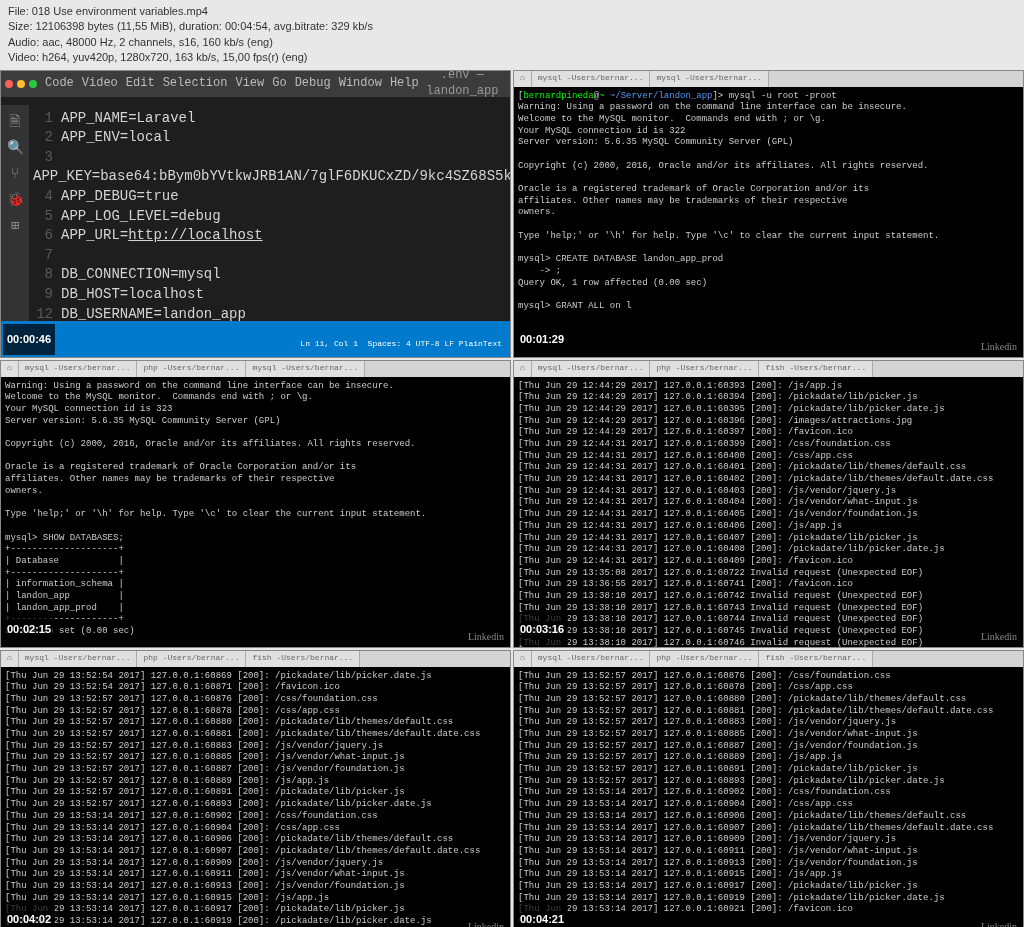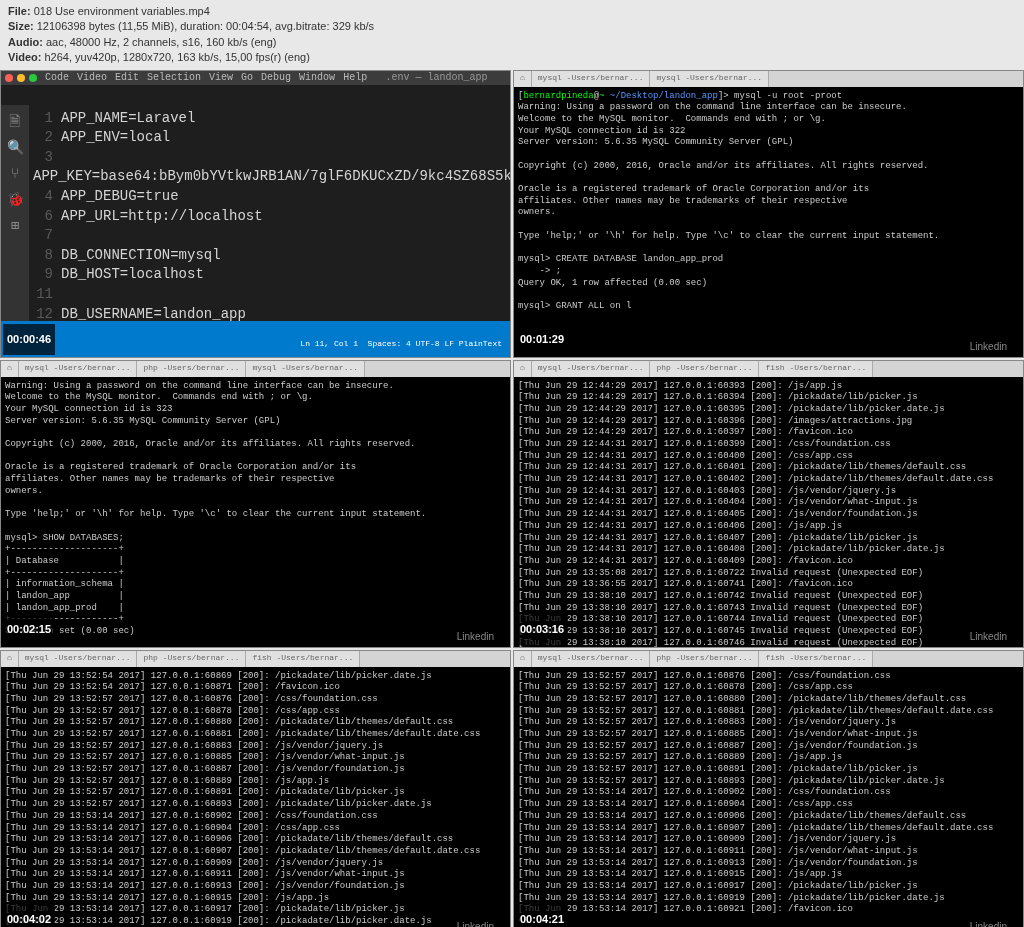--- a/index.html
+++ b/index.html
@@ -1,37 +1,37 @@
 <!DOCTYPE html>
 <html><head>
 <meta charset="utf-8">
 <style>
 *{margin:0;padding:0;box-sizing:border-box}
 body{width:1024px;height:927px;background:#e8e8e8;font-family:Arial,sans-serif;font-size:11px;overflow:hidden}
 .header-meta{padding:4px 8px;background:#e8e8e8;color:#333;line-height:1.4}
-.header-meta b{font-weight:bold}
+.header-meta b{font-weight:normal}
 .grid{display:grid;grid-template-columns:1fr 1fr;grid-template-rows:repeat(3,1fr);gap:2px;height:868px}
 .panel{position:relative;background:#000;overflow:hidden;border:1px solid #888;color:#ccc;font-family:'Courier New',monospace;font-size:9px;line-height:1.3}
 .panel-tabs{background:#d4d4d4;height:16px;display:flex;font-size:8px;color:#666}
 .panel-tabs span{padding:2px 6px;border-right:1px solid #aaa;background:#e0e0e0}
 .panel-content{padding:4px;white-space:pre;overflow:hidden}
 .editor{background:#1e1e1e}
-.editor-top{background:#3c3c3c;height:14px;display:flex;align-items:center;padding:0 4px;font-size:10px;color:#999}
+.editor-top{background:#3c3c3c;height:26px;display:flex;align-items:center;padding:0 4px;font-size:12px;color:#999}
 .editor-top .dots{display:flex;gap:4px;margin-right:8px}
 .editor-top .dot{width:8px;height:8px;border-radius:50%}
 .dot-r{background:#ff5f56}.dot-y{background:#ffbd2e}.dot-g{background:#27c93f}
 .editor-menu{display:flex;gap:8px;color:#bbb}
 .editor-tab{background:#252526;color:#ccc;padding:3px 8px;font-size:9px;display:inline-block;border-bottom:1px solid #007acc}
 .editor-sidebar{position:absolute;left:0;top:34px;bottom:16px;width:28px;background:#333;display:flex;flex-direction:column;align-items:center;gap:10px;padding-top:8px}
 .editor-sidebar div{width:16px;height:16px;color:#888;font-size:14px;text-align:center}
 .editor-code{position:absolute;left:28px;right:0;top:34px;bottom:16px;padding:4px;font-size:14px;line-height:1.4;color:#d4d4d4}
 .editor-code .ln{color:#5a5a5a;display:inline-block;width:20px;text-align:right;margin-right:8px}
 .editor-status{position:absolute;bottom:0;left:0;right:0;height:16px;background:#007acc;color:#fff;font-size:8px;padding:18px 8px;display:flex;justify-content:space-between}
 .timestamp{position:absolute;bottom:2px;left:2px;background:rgba(0,0,0,0.7);color:#fff;font-size:11px;font-weight:bold;padding:8px 4px;font-family:Arial}
-.linkedin{position:absolute;bottom:4px;right:16px;color:#888;font-size:10px;font-family:Liberation Sans, sans-serif}
+.linkedin{position:absolute;bottom:4px;right:6px;color:#888;font-size:10px;font-family:Liberation Serif, serif}
 .prompt-g{color:#00ff00}.prompt-b{color:#5599ff}
 </style>
 </head>
 <body>
 
 <div class="header-meta">
   <div><b>File:</b> <span>018 Use environment variables.mp4</span></div>
   <div><b>Size:</b> <span>12106398 bytes (11,55 MiB), duration: 00:04:54, avg.bitrate: 329 kb/s</span></div>
   <div><b>Audio:</b> <span>aac, 48000 Hz, 2 channels, s16, 160 kb/s (eng)</span></div>
   <div><b>Video:</b> <span>h264, yuv420p, 1280x720, 163 kb/s, 15,00 fps(r) (eng)</span></div>
@@ -64,25 +64,25 @@
     <div>🔍</div>
     <div>⑂</div>
     <div>🐞</div>
     <div>⊞</div>
   </div>
   <div class="editor-code" id="editor-code">
         <div><span class="ln">1</span>APP_NAME=Laravel</div>
         <div><span class="ln">2</span>APP_ENV=local</div>
         <div><span class="ln">3</span>APP_KEY=base64:bBym0bYVtkwJRB1AN/7glF6DKUCxZD/9kc4SZ68S5kY=</div>
         <div><span class="ln">4</span>APP_DEBUG=true</div>
-        <div><span class="ln">6</span>APP_URL=<span style="">http://localhost</span></div>
+        <div><span class="ln">5</span>APP_LOG_LEVEL=debug</div>
+        <div><span class="ln">6</span>APP_URL=<span style="text-decoration:underline">http://localhost</span></div>
         <div><span class="ln">7</span></div>
         <div><span class="ln">8</span>DB_CONNECTION=mysql</div>
         <div><span class="ln">9</span>DB_HOST=localhost</div>
-        <div><span class="ln">11</span></div>
         <div><span class="ln">12</span>DB_USERNAME=landon_app</div>
         <div><span class="ln">13</span>DB_PASSWORD=landon_app</div>
         <div><span class="ln">14</span></div>
         <div><span class="ln">15</span>BROADCAST_DRIVER=log</div>
         <div><span class="ln">16</span>CACHE_DRIVER=file</div>
         <div><span class="ln">17</span>SESSION_DRIVER=file</div>
         <div><span class="ln">19</span></div>
         <div><span class="ln">20</span>REDIS_HOST=127.0.0.1</div>
       </div>
   <div class="editor-status">
@@ -91,21 +91,21 @@
   </div>
   <div class="timestamp">00:00:46</div>
 </div>
 
 <div class="panel">
   <div class="panel-tabs">
         <span>⌂</span>
         <span>mysql -Users/bernar...</span>
         <span>mysql -Users/bernar...</span>
       </div>
-  <div class="panel-content">[<span class="prompt-g">bernardpineda</span>@<span class="prompt-g">~</span> <span class="prompt-b">~/Desktop/landon_app</span>]&gt; <span>mysql -u root -proot</span>
+  <div class="panel-content">[<span class="prompt-g">bernardpineda</span>@<span class="prompt-g">~</span> <span class="prompt-b">~/Server/landon_app</span>]&gt; <span>mysql -u root -proot</span>
 <span id="p2body">Warning: Using a password on the command line interface can be insecure.
 Welcome to the MySQL monitor.  Commands end with ; or \g.
 Your MySQL connection id is 322
 Server version: 5.6.35 MySQL Community Server (GPL)
 
 Copyright (c) 2000, 2016, Oracle and/or its affiliates. All rights reserved.
 
 Oracle is a registered trademark of Oracle Corporation and/or its
 affiliates. Other names may be trademarks of their respective
 owners.

